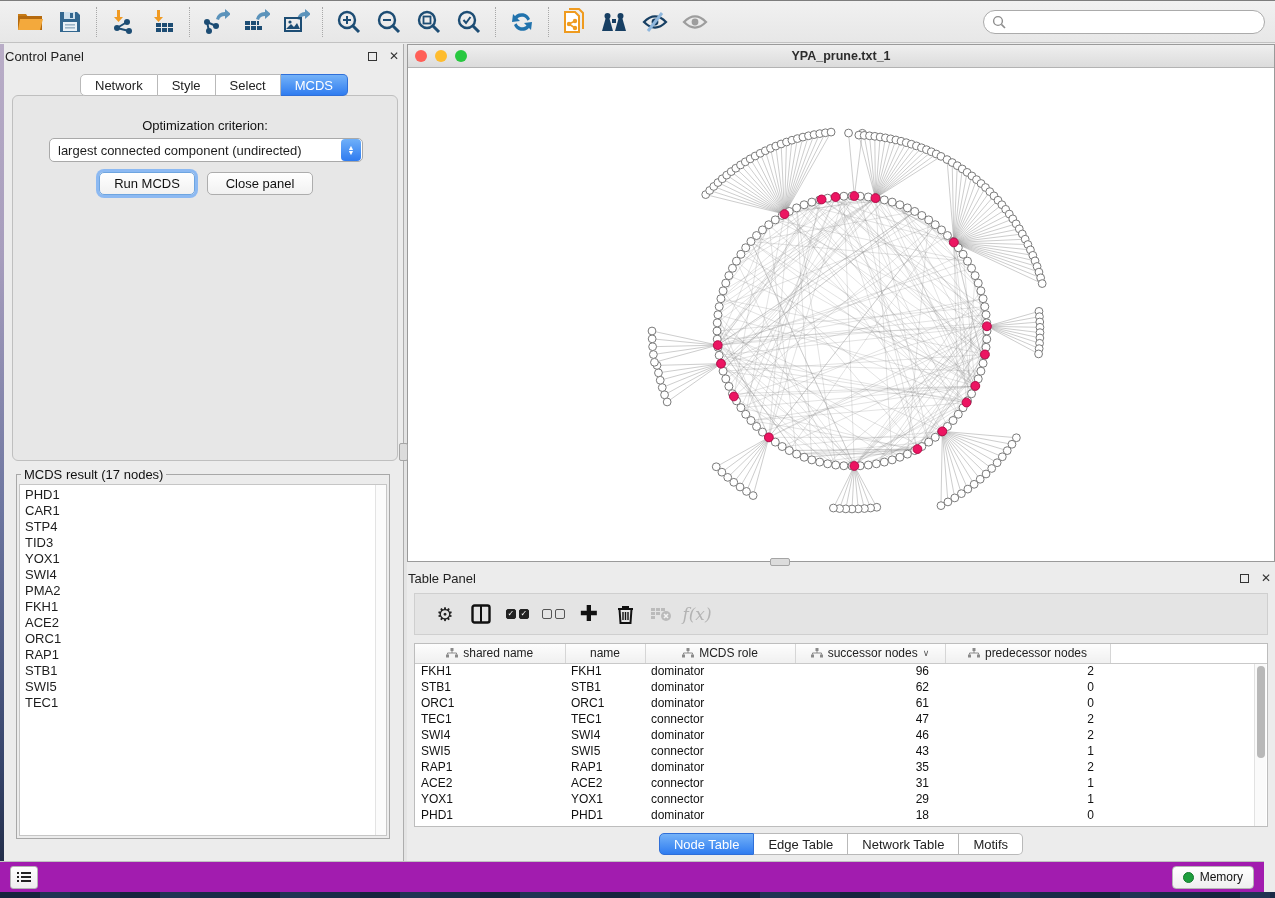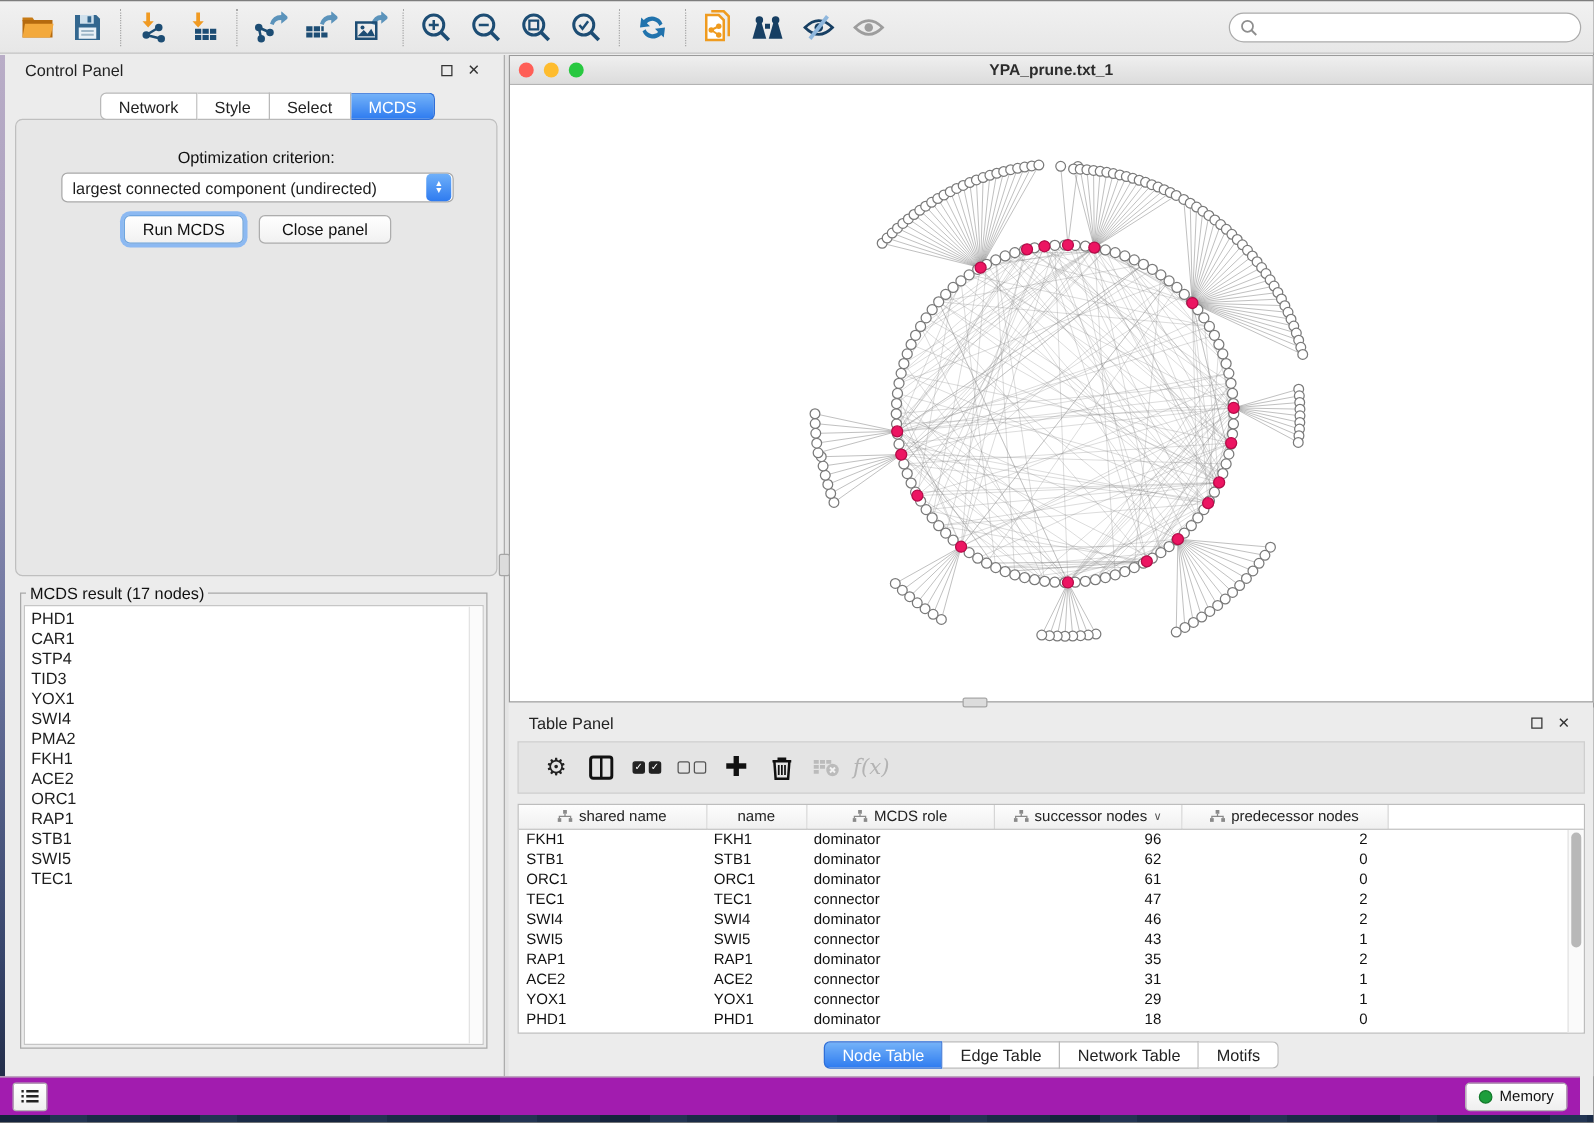--- a/index.html
+++ b/index.html
@@ -16,21 +16,21 @@
               display:flex;align-items:center;padding:0 8px;}
   #search-box svg{flex:0 0 auto;}
   #search-box input{border:none;outline:none;flex:1;font-size:12px;background:transparent;margin-left:4px;}
   
   #left-strip{position:absolute;left:0;top:44px;width:4px;height:848px;
               background:linear-gradient(180deg,#b9adc7 0%,#a79dbd 25%,#6d76a0 55%,#37456b 85%,#1d2740 100%);}
   #bottom-strip{position:absolute;left:0;top:892px;width:1275px;height:6px;
                 background:repeating-linear-gradient(90deg,#16243d 0 40px,#223453 40px 70px,#1a2b47 70px 120px);}
   
   #control-panel{position:absolute;left:4px;top:44px;width:399px;height:817px;background:#ececec;}
-  .panel-head{height:24px;display:flex;align-items:center;padding:0 16px;font-size:13px;color:#222;}
+  .panel-head{height:24px;display:flex;align-items:center;padding:0 1px;font-size:13px;color:#222;}
   .panel-head .ph-title{flex:1;}
   .wicon{width:16px;height:16px;display:flex;align-items:center;justify-content:center;color:#333;margin-left:6px;cursor:default;}
   .float-glyph{width:9px;height:9px;border:1.6px solid #333;}
   .close-glyph{font-size:12px;font-weight:bold;line-height:1;}
   #cp-tabs{position:absolute;left:76px;top:30px;height:22px;display:flex;z-index:3;}
   .seg-tab{min-width:54px;padding:0 14px;height:22px;display:flex;align-items:center;justify-content:center;
            font-size:13px;background:#fff;border:1px solid #b9b9b9;border-left:none;color:#222;}
   .seg-tab:first-child{border-left:1px solid #b9b9b9;border-radius:5px 0 0 5px;}
   .seg-tab:last-child{border-radius:0 5px 5px 0;}
   .seg-tab.selected{background:linear-gradient(#74b2f8,#2f7cf0);border-color:#2f6fd8;color:#fff;}

